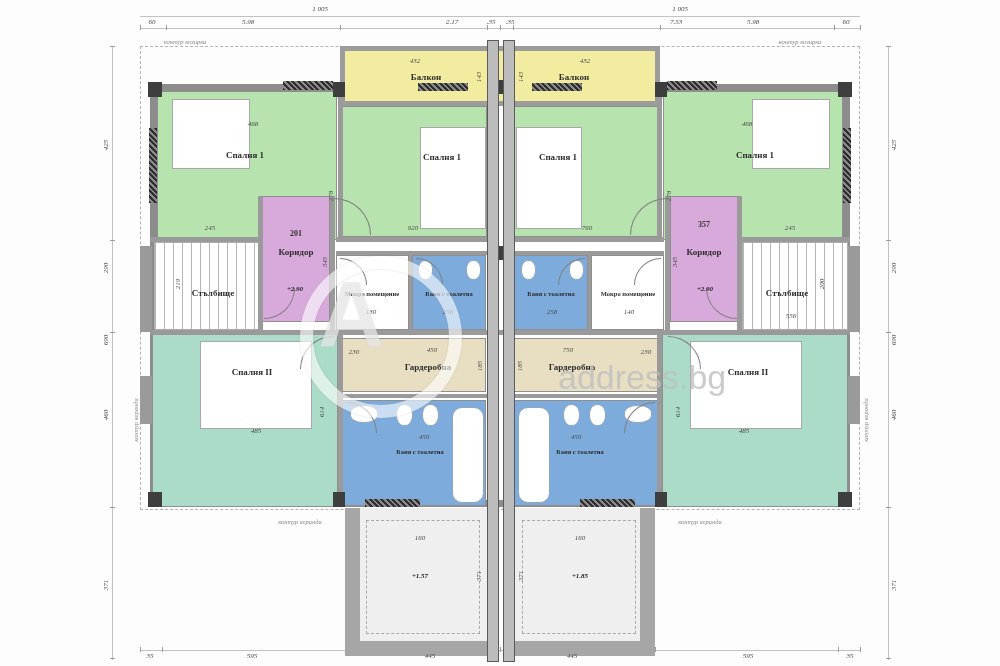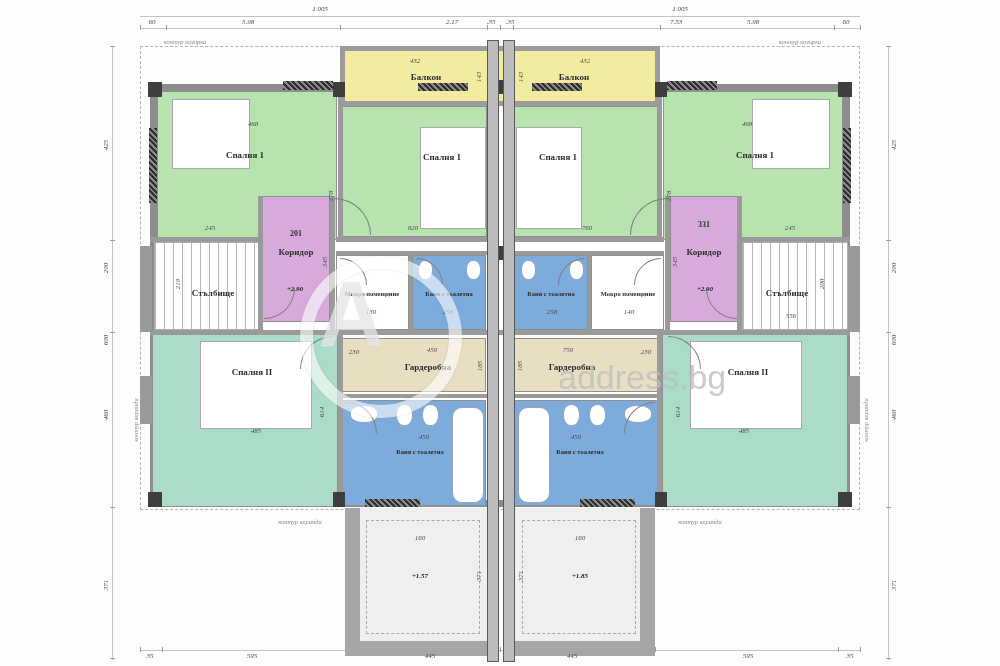--- a/index.html
+++ b/index.html
@@ -201,21 +201,21 @@
 
   <div class="lbl" style="left:755px;top:155px">Спалня 1</div>
   <div class="dim" style="left:747px;top:124px">468</div>
   <div class="dim" style="left:790px;top:228px">245</div>
   <div class="dim rot" style="left:669px;top:196px">278</div>
   <div class="lbl" style="left:574px;top:77px">Балкон</div>
   <div class="dim" style="left:585px;top:61px">432</div>
   <div class="dim rot" style="left:521px;top:77px">143</div>
   <div class="lbl" style="left:558px;top:157px">Спалня 1</div>
   <div class="dim" style="left:587px;top:228px">760</div>
-  <div class="num" style="left:704px;top:224px">331</div>
+  <div class="num" style="left:704px;top:224px">357</div>
   <div class="lbl" style="left:704px;top:252px">Коридор</div>
   <div class="lvl" style="left:705px;top:289px">+2.90</div>
   <div class="dim rot" style="left:675px;top:262px">345</div>
   <div class="lbl" style="left:787px;top:293px">Стълбище</div>
   <div class="dim" style="left:791px;top:316px">556</div>
   <div class="dim rot" style="left:822px;top:284px">200</div>
   <div class="lbl sm" style="left:628px;top:293px">Мокро помещение</div>
   <div class="dim" style="left:629px;top:312px">140</div>
   <div class="lbl sm" style="left:551px;top:293px">Баня с тоалетна</div>
   <div class="dim" style="left:552px;top:312px">258</div>

